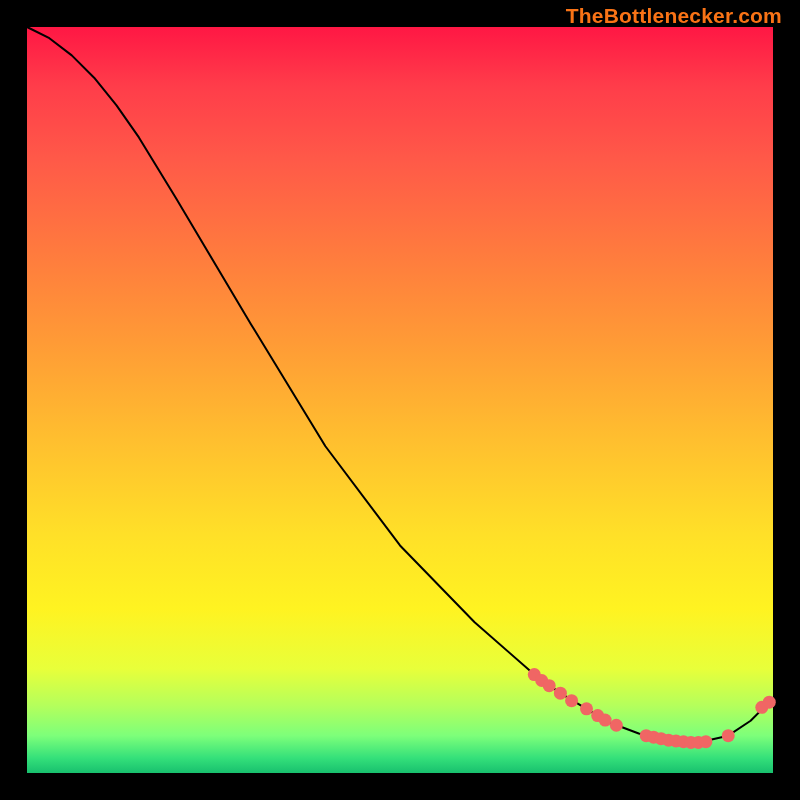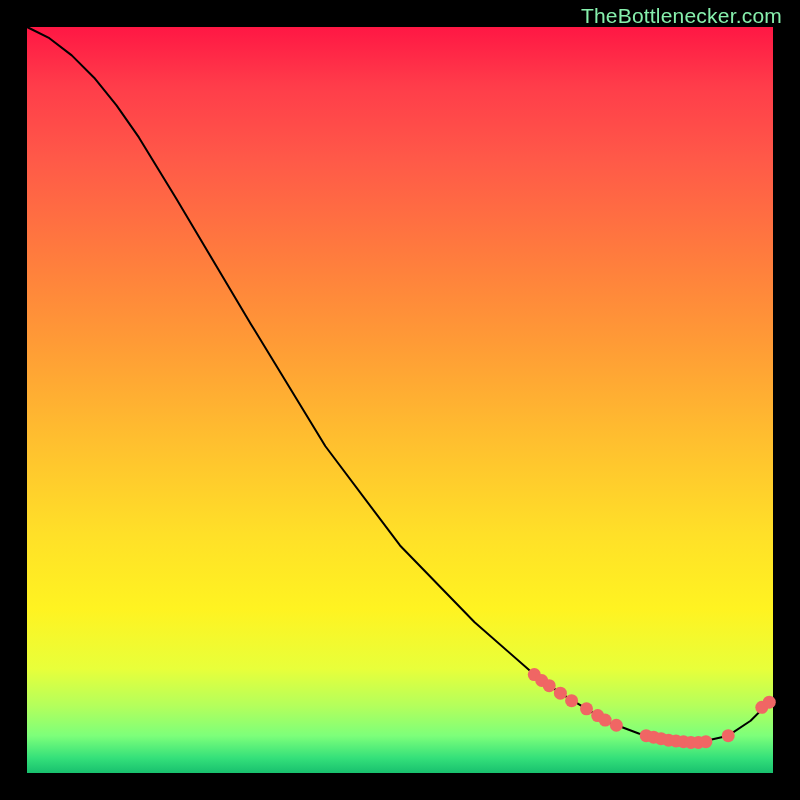--- a/index.html
+++ b/index.html
@@ -53,22 +53,22 @@
     stroke: #000;
     stroke-width: 2;
     stroke-linejoin: round;
     stroke-linecap: round;
   }
   .attribution {
     position: absolute;
     top: 4px;
     right: 18px;
     font-size: 21px;
-    color: #86efac;
-    font-weight: 400;
+    color: #f97316;
+    font-weight: 700;
     letter-spacing: 0.2px;
   }
   .pt {
     fill: #f06664;
     stroke: none;
   }
 </style>
 </head>
 <body>
 

